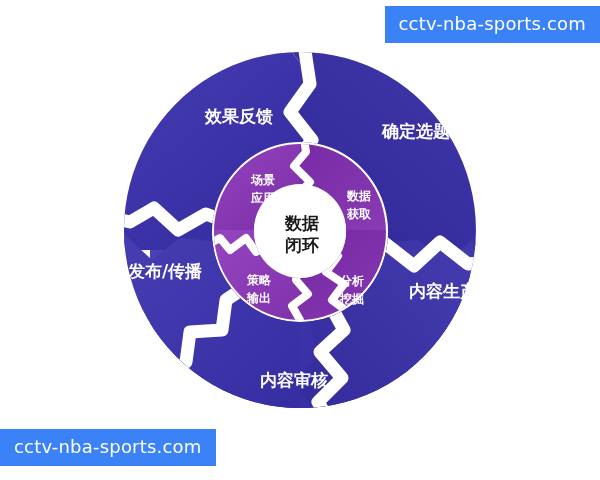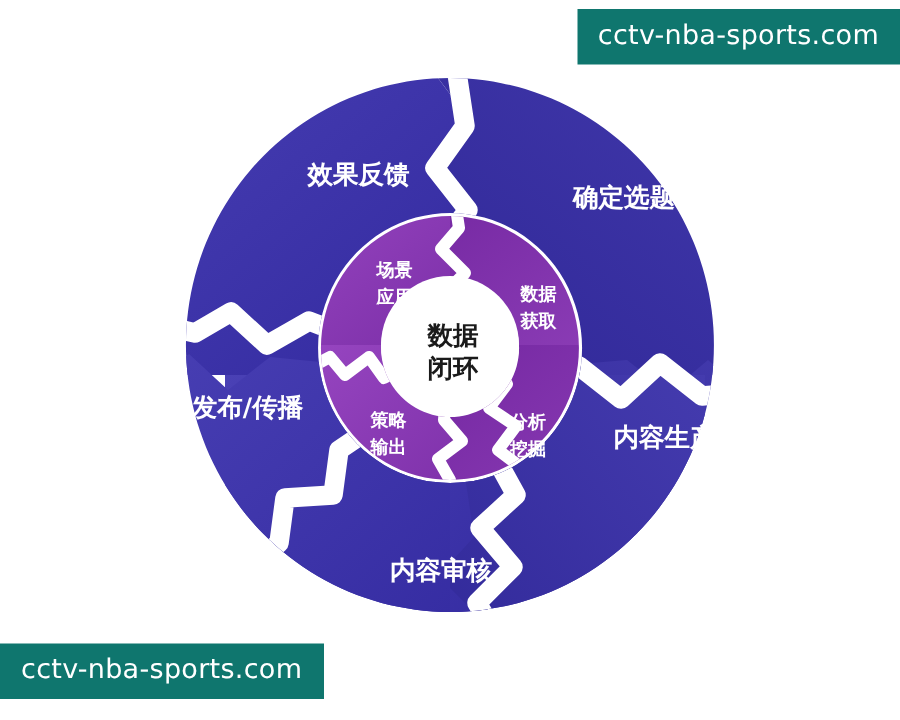--- a/index.html
+++ b/index.html
@@ -24,21 +24,21 @@
   .diagram-svg {
     position: absolute;
     left: 0;
     top: 0;
     width: 600px;
     height: 480px;
     display: block;
   }
   .watermark {
     position: absolute;
-    background: #0f766e;
+    background: #3b82f6;
     color: #ffffff;
     font-family: "DejaVu Sans", "Liberation Sans", sans-serif;
     font-size: 18px;
     letter-spacing: 0.2px;
     line-height: 1;
     padding: 9px 14px 10px 14px;
     white-space: nowrap;
     z-index: 5;
   }
   #watermark-top {

